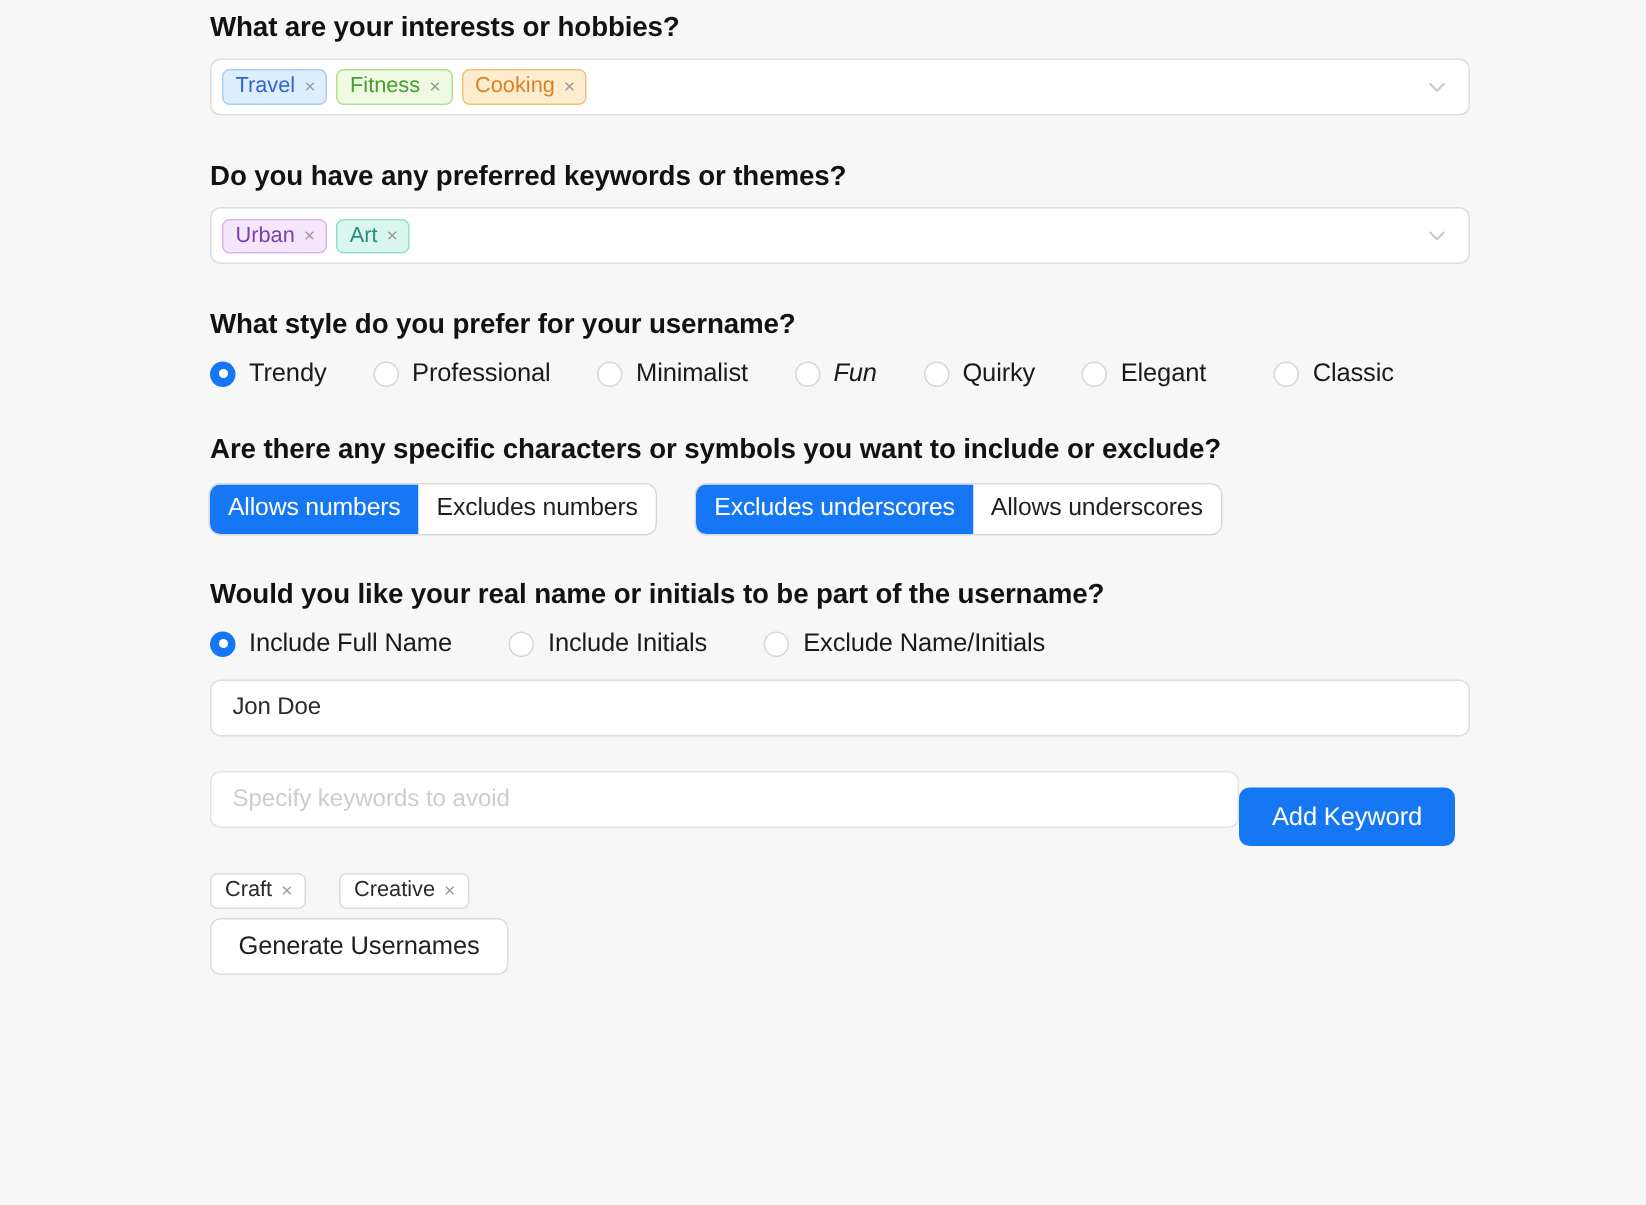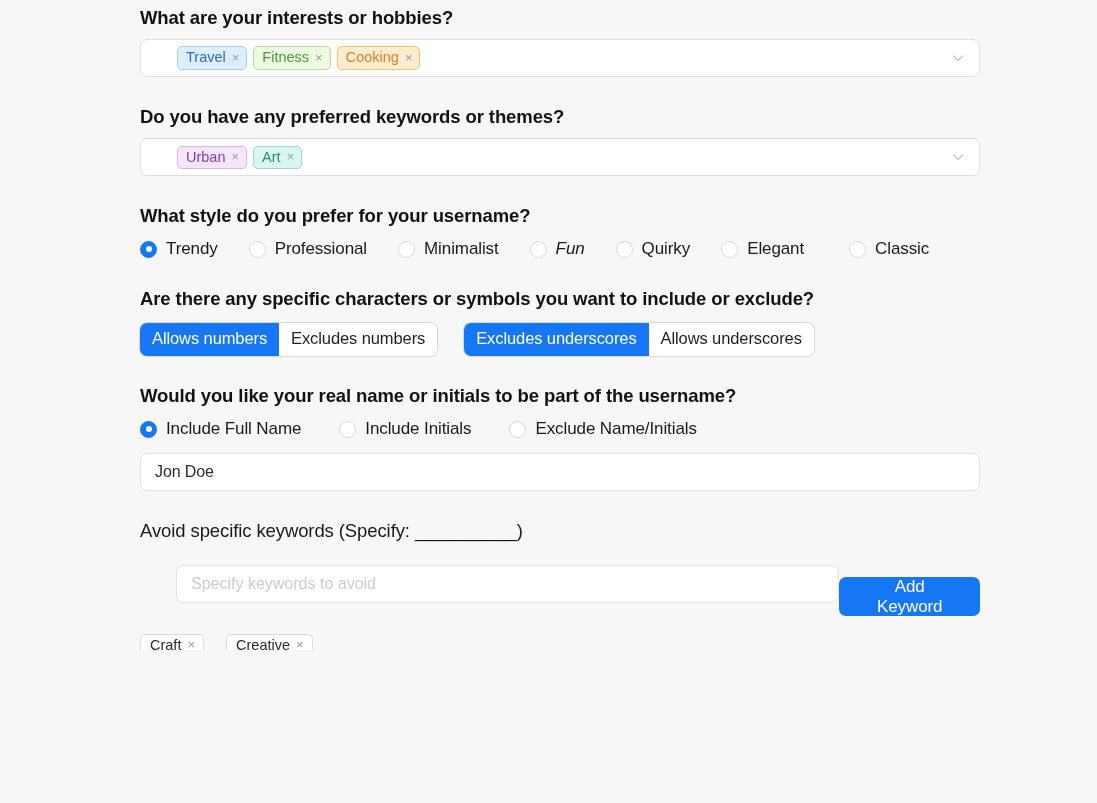--- a/index.html
+++ b/index.html
@@ -226,21 +226,21 @@
     border-radius: 7px;
     height: 38px;
     padding: 0 18px;
     font-size: 17px;
     font-family: inherit;
     color: #1f1f1f;
     letter-spacing: -0.1px;
     cursor: pointer;
   }
   .mt6  { margin-top: 6px; }
-  .mt10 { margin-top: 10px; padding-left: 36px; }
+  .mt10 { margin-top: 10px; }
   .mt12 { margin-top: 12px; }
   .mt14 { margin-top: 14px; }
   .mt18 { margin-top: 18px; }
   .mt28 { margin-top: 28px; }
 </style>
 </head>
 <body>
 
 <div id="page">
   <div class="form">
@@ -345,21 +345,20 @@
       <label class="radio-opt">
         <span class="radio-dot"></span>
         <span class="radio-label">Exclude Name/Initials</span>
       </label>
     </div>
 
     <div class="mt14">
       <input class="text-input" type="text" value="Jon Doe" style="">
     </div>
 
-    <div class="q-label-light mt28">Avoid specific keywords (Specify: __________)</div>
 
     <div class="keyword-row mt10">
       <input class="keyword-input" type="text" placeholder="Specify keywords to avoid" style="">
       <button class="primary-btn">Add Keyword</button>
     </div>
 
     <div class="chip-row mt18">
       <span class="chip">
         <span>Craft</span>
         <span class="x">×</span>

